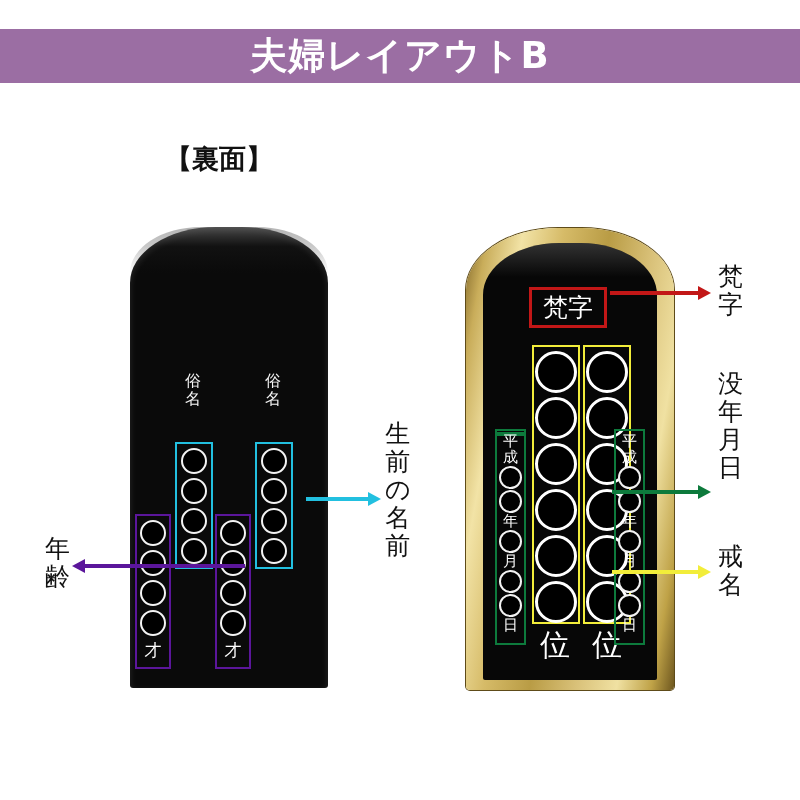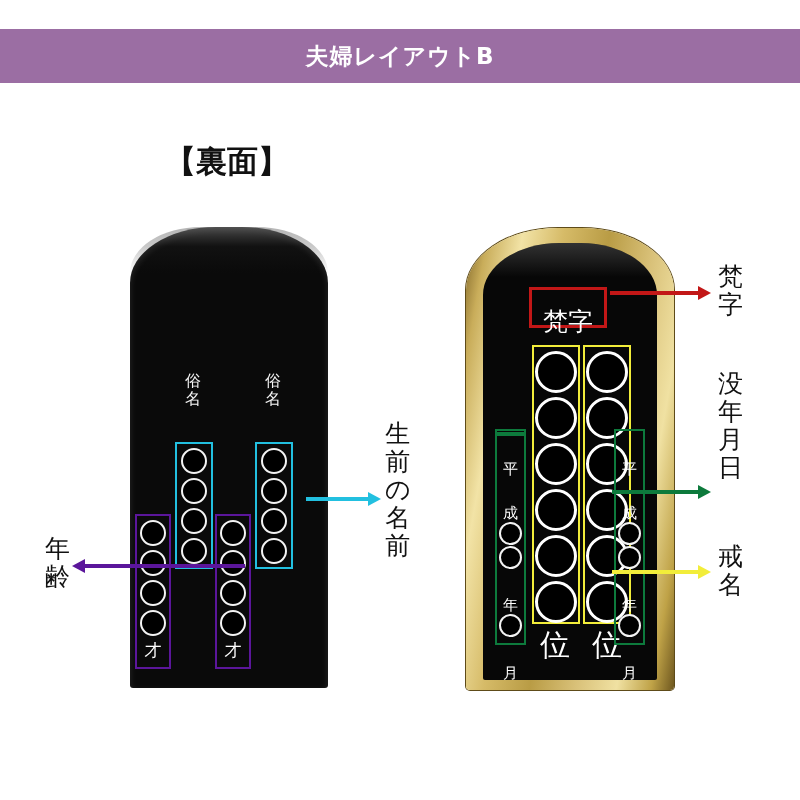--- a/index.html
+++ b/index.html
@@ -23,30 +23,30 @@
     top: 29px;
     width: 800px;
     height: 54px;
     background: #9b6ea3;
     display: flex;
     align-items: center;
     justify-content: center;
   }
   .banner-title {
     color: #ffffff;
-    font-size: 23px;
+    font-size: 37px;
     font-weight: bold;
     letter-spacing: 1px;
     font-family: "DejaVu Sans", "Liberation Sans", sans-serif;
   }
 
   
   .side-caption {
     position: absolute;
-    font-size: 31px;
+    font-size: 27px;
     font-weight: bold;
     color: #111111;
     white-space: nowrap;
     font-family: "DejaVu Sans", "Liberation Sans", sans-serif;
     text-align: right;
   }
   #caption-back  { left: 165px; top: 141px; }
   #caption-front { left: 505px; top: 141px; }
 
   
@@ -127,21 +127,20 @@
   .circ.sm  { width: 23px; height: 23px; border: 2px solid #f2f2f2; }
   .circ.md  { width: 26px; height: 26px; border: 2px solid #f4f4f4; }
   .circ.lg  { width: 42px; height: 42px; border: 3px solid #ffffff; }
 
   .kanji {
     color: #ffffff;
     font-family: "DejaVu Sans", "Liberation Sans", sans-serif;
     line-height: 1;
     flex: none;
     text-align: center;
-    margin-top: 28px;
   }
   .kanji.k-sm  { font-size: 15px; }
   .kanji.k-md  { font-size: 17px; }
   .kanji.k-lg  { font-size: 25px; }
 
   
   .zokumei {
     position: absolute;
     color: #f5f5f5;
     font-size: 16px;

